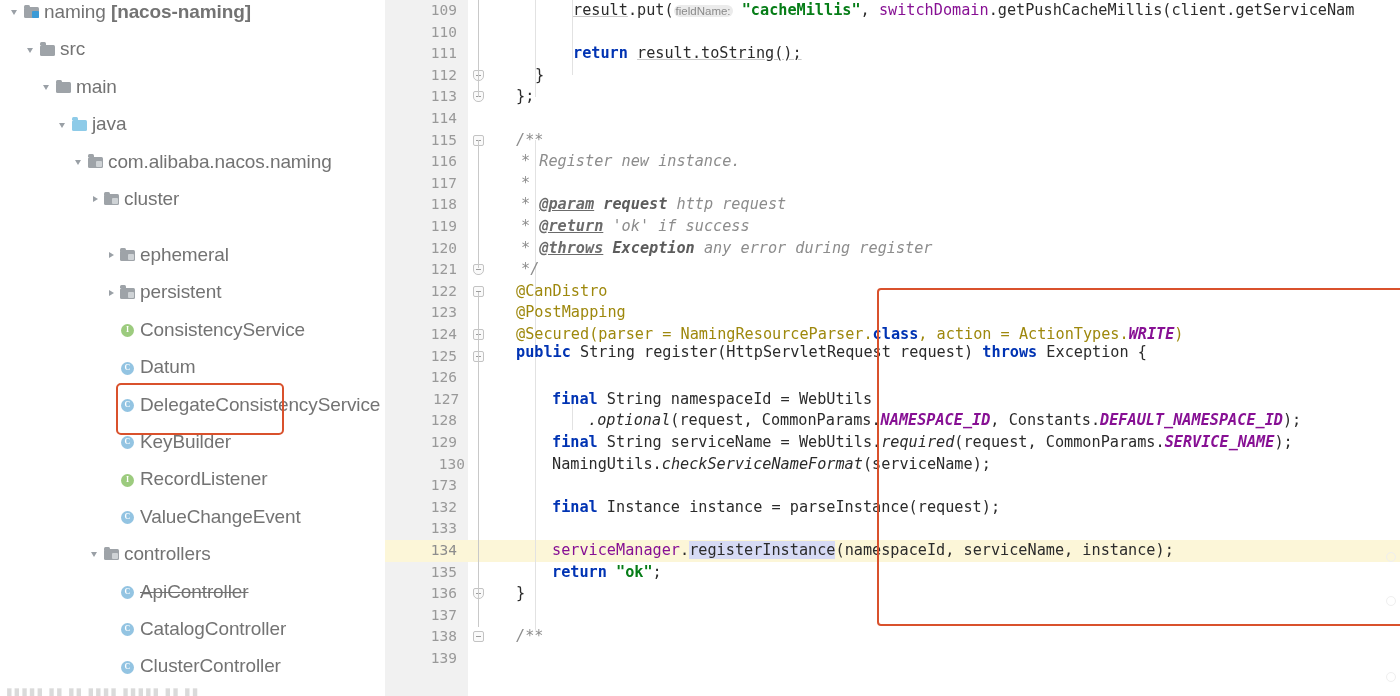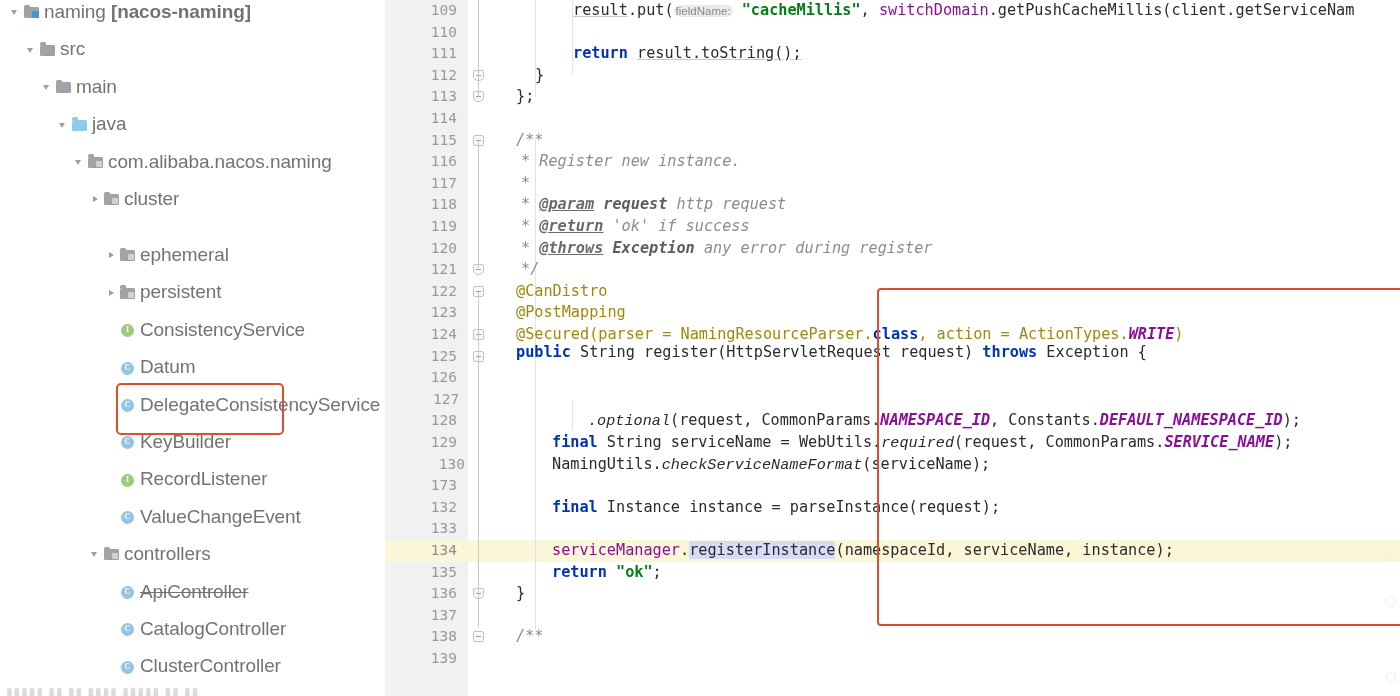--- a/index.html
+++ b/index.html
@@ -146,21 +146,21 @@
 
   
   .kw{color:#0033b3;font-weight:bold;}
   .str{color:#067d17;font-weight:bold;}
   .anno{color:#9e880d;}
   .doc{color:#8c8c8c;font-style:italic;}
   .doctag{color:#6b6b6b;font-style:italic;font-weight:bold;text-decoration:underline;}
   .docbold{color:#5c5c5c;font-style:italic;font-weight:bold;}
   .fld{color:#871094;}
   .sfld{color:#871094;font-style:italic;font-weight:bold;}
-  .smeth{font-style:italic;color:#2b2b2b;font-family:Liberation Mono, monospace;}
+  .smeth{font-style:italic;color:#2b2b2b;}
   .param-hint{
     background:#ebebeb;color:#8a8a8a;font-size:11.5px;
     padding:0 2px;border-radius:6px;font-family:"Liberation Sans",sans-serif;
   }
   .under{text-decoration:underline;text-decoration-color:#c8c8c8;}
   .idhl{background:#d7dbf5;}
 
   
   .code-annot{
     position:absolute;left:492px;top:288px;width:866px;height:338px;
@@ -401,20 +401,21 @@
       <div class="cl" style="top:194.4px;left:31px;"><span class="doc">* </span><span class="doctag">@param</span><span class="doc"> </span><span class="docbold">request</span><span class="doc"> </span><span class="doc">http request</span></div>
       <div class="cl" style="top:216px;left:31px;"><span class="doc">* </span><span class="doctag">@return</span><span class="doc"> </span><span class="doc">'ok' if success</span></div>
       <div class="cl" style="top:237.6px;left:31px;"><span class="doc">* </span><span class="doctag">@throws</span><span class="doc"> </span><span class="docbold">Exception</span><span class="doc"> </span><span class="doc">any error during register</span></div>
       <div class="cl" style="top:259.2px;left:31px;"><span class="doc">*/</span></div>
 
       <div class="cl" style="top:280.8px;left:26px;"><span class="anno">@CanDistro</span></div>
       <div class="cl" style="top:302.4px;left:26px;"><span class="anno">@PostMapping</span></div>
       <div class="cl" style="top:324px;left:26px;"><span class="anno">@Secured(parser = NamingResourceParser.</span><span class="kw">class</span><span class="anno">, action = ActionTypes.</span><span class="sfld">WRITE</span><span class="anno">)</span></div>
       <div class="cl" style="top:326px;left:26px;margin-top:16px;"><span class="kw">public</span><span> String register(HttpServletRequest request) </span><span class="kw">throws</span><span> Exception {</span></div>
 
+      <div class="cl" style="top:388.8px;left:62px;"><span class="kw">final</span><span> String namespaceId = WebUtils</span></div>
       <div class="cl" style="top:410.4px;left:98px;"><span class="smeth">.optional</span><span>(request, CommonParams.</span><span class="sfld">NAMESPACE_ID</span><span>, Constants.</span><span class="sfld">DEFAULT_NAMESPACE_ID</span><span>);</span></div>
       <div class="cl" style="top:432px;left:62px;"><span class="kw">final</span><span> String serviceName = WebUtils.</span><span class="smeth">required</span><span>(request, CommonParams.</span><span class="sfld">SERVICE_NAME</span><span>);</span></div>
       <div class="cl" style="top:453.6px;left:62px;"><span>NamingUtils.</span><span class="smeth">checkServiceNameFormat</span><span>(serviceName);</span></div>
 
       <div class="cl" style="top:496.8px;left:62px;"><span class="kw">final</span><span> Instance instance = parseInstance(request);</span></div>
 
       <div class="cl" style="top:540px;left:62px;"><span class="fld">serviceManager</span><span>.</span><span class="idhl">registerInstance</span><span>(namespaceId, serviceName, instance);</span></div>
       <div class="cl" style="top:561.6px;left:62px;"><span class="kw">return</span><span> </span><span class="str">"ok"</span><span>;</span></div>
       <div class="cl" style="top:583.2px;left:26px;"><span>}</span></div>
 

